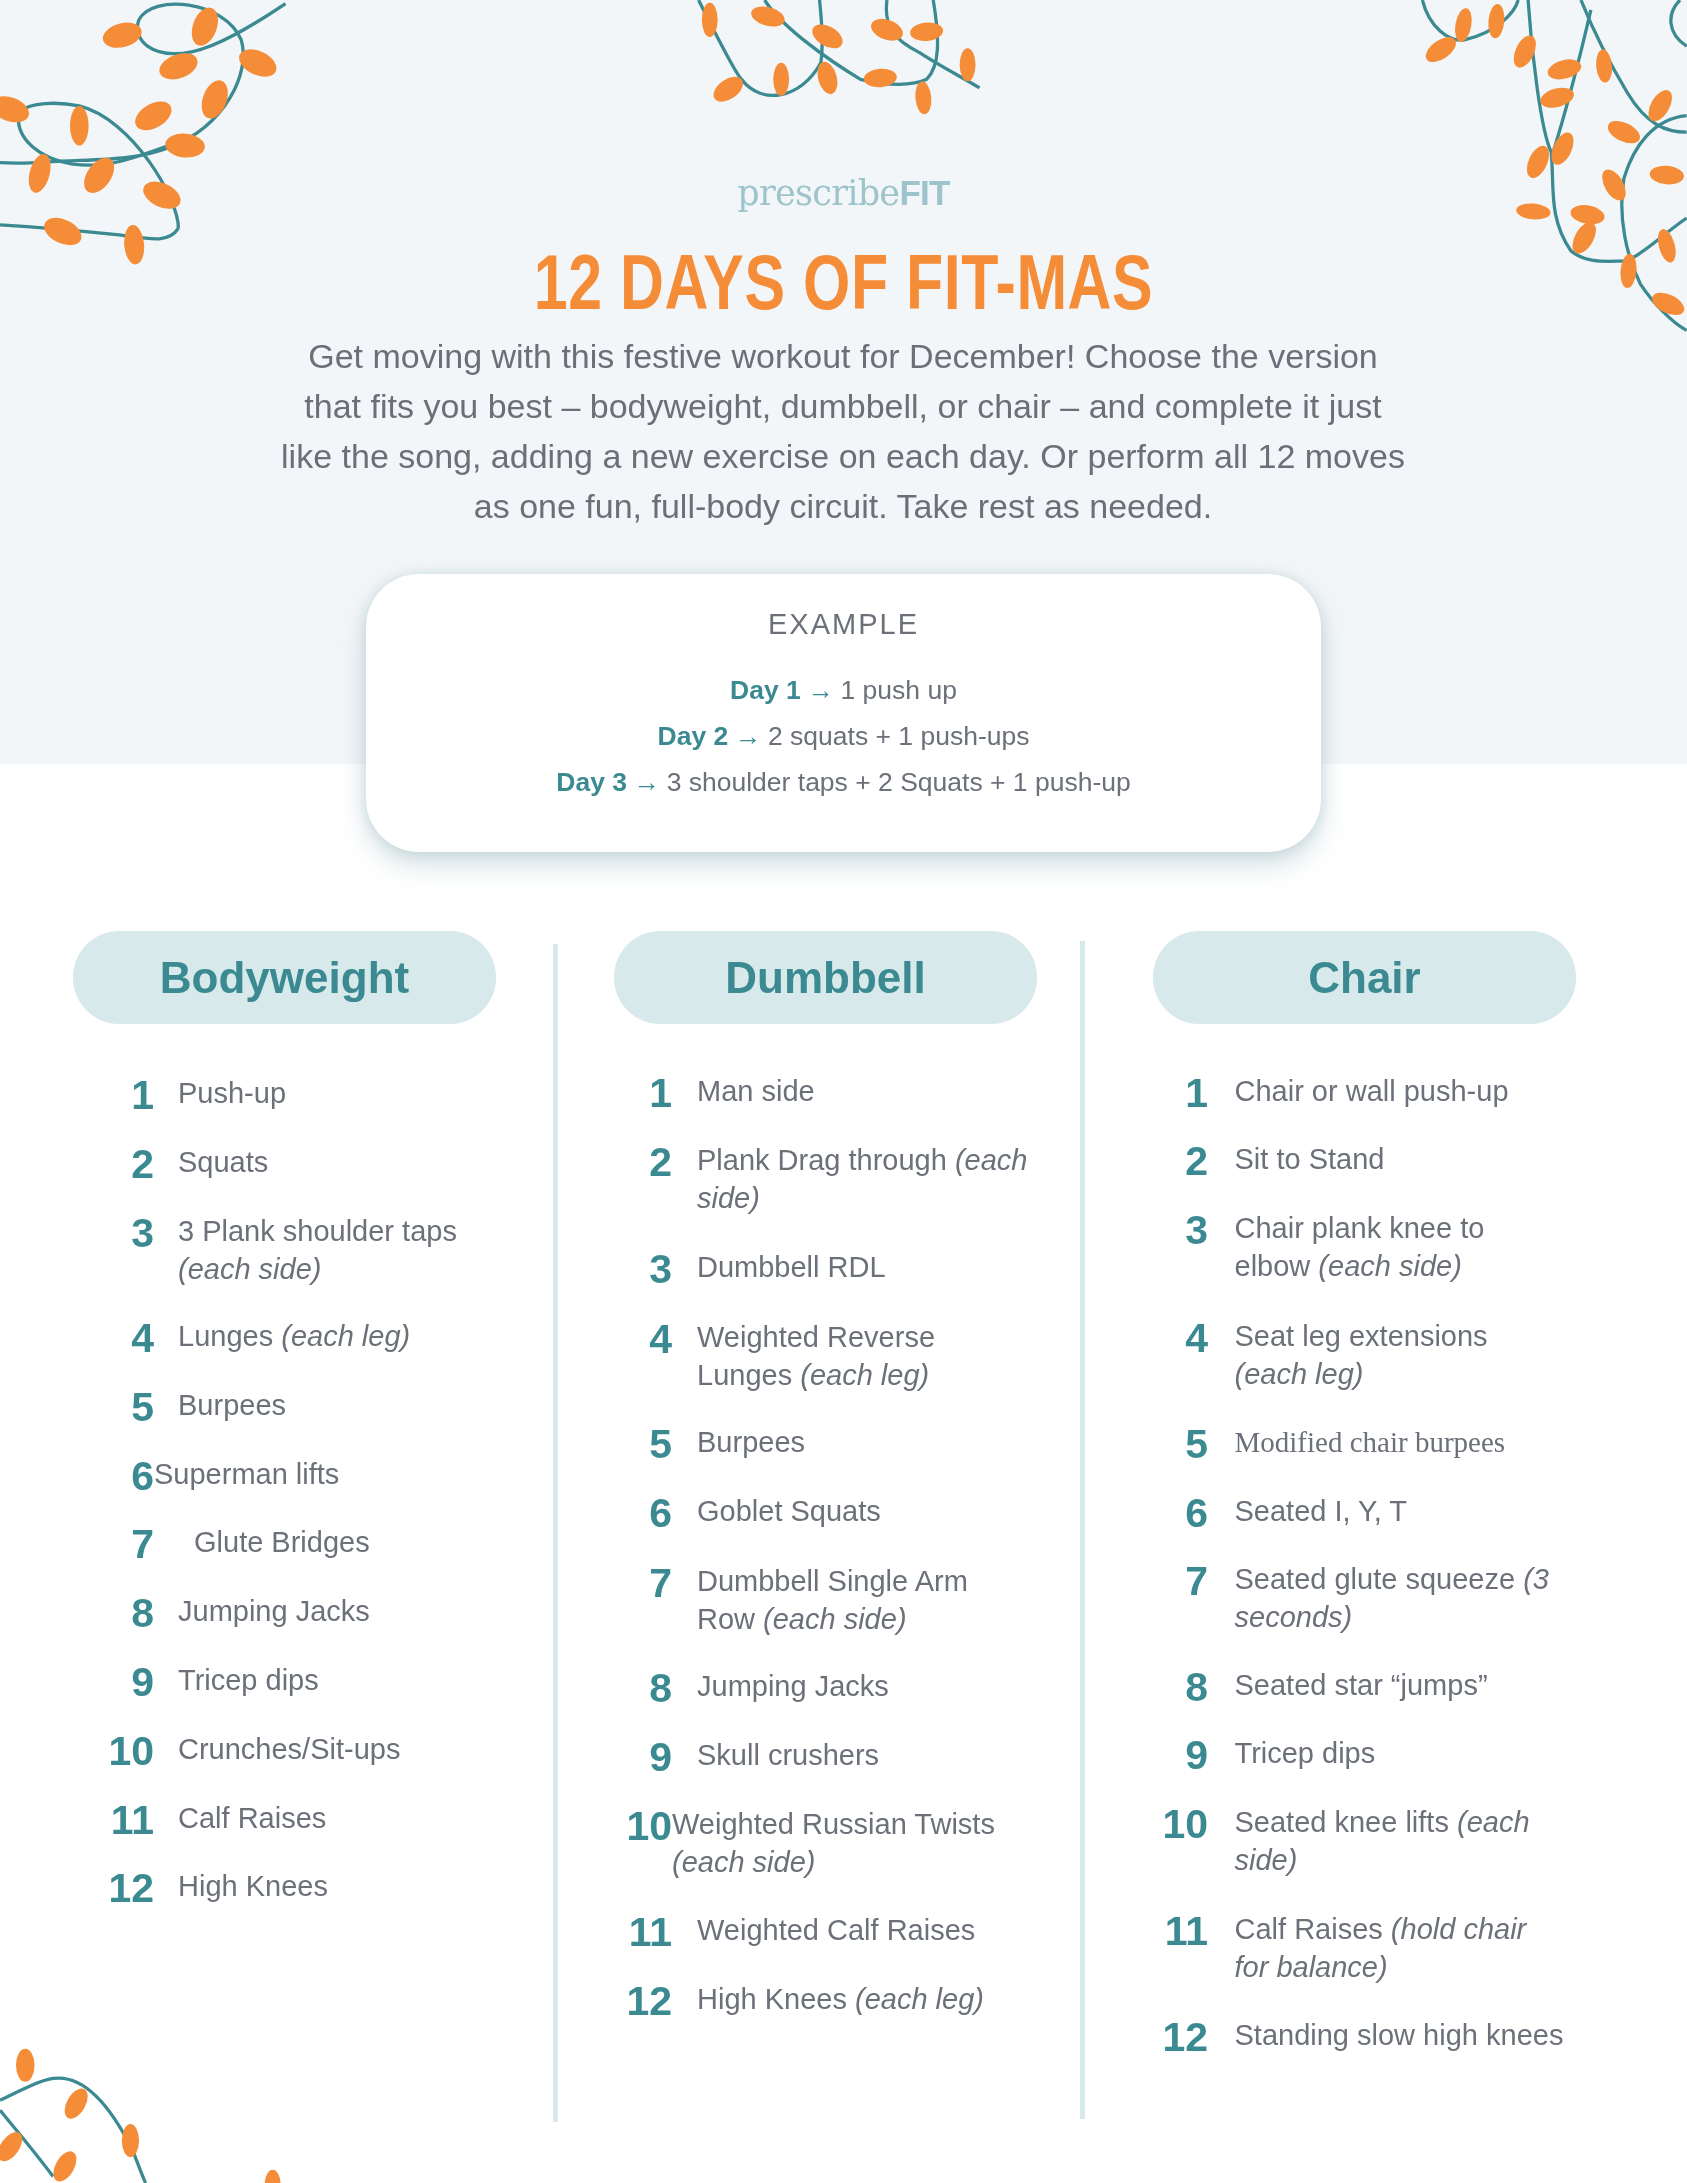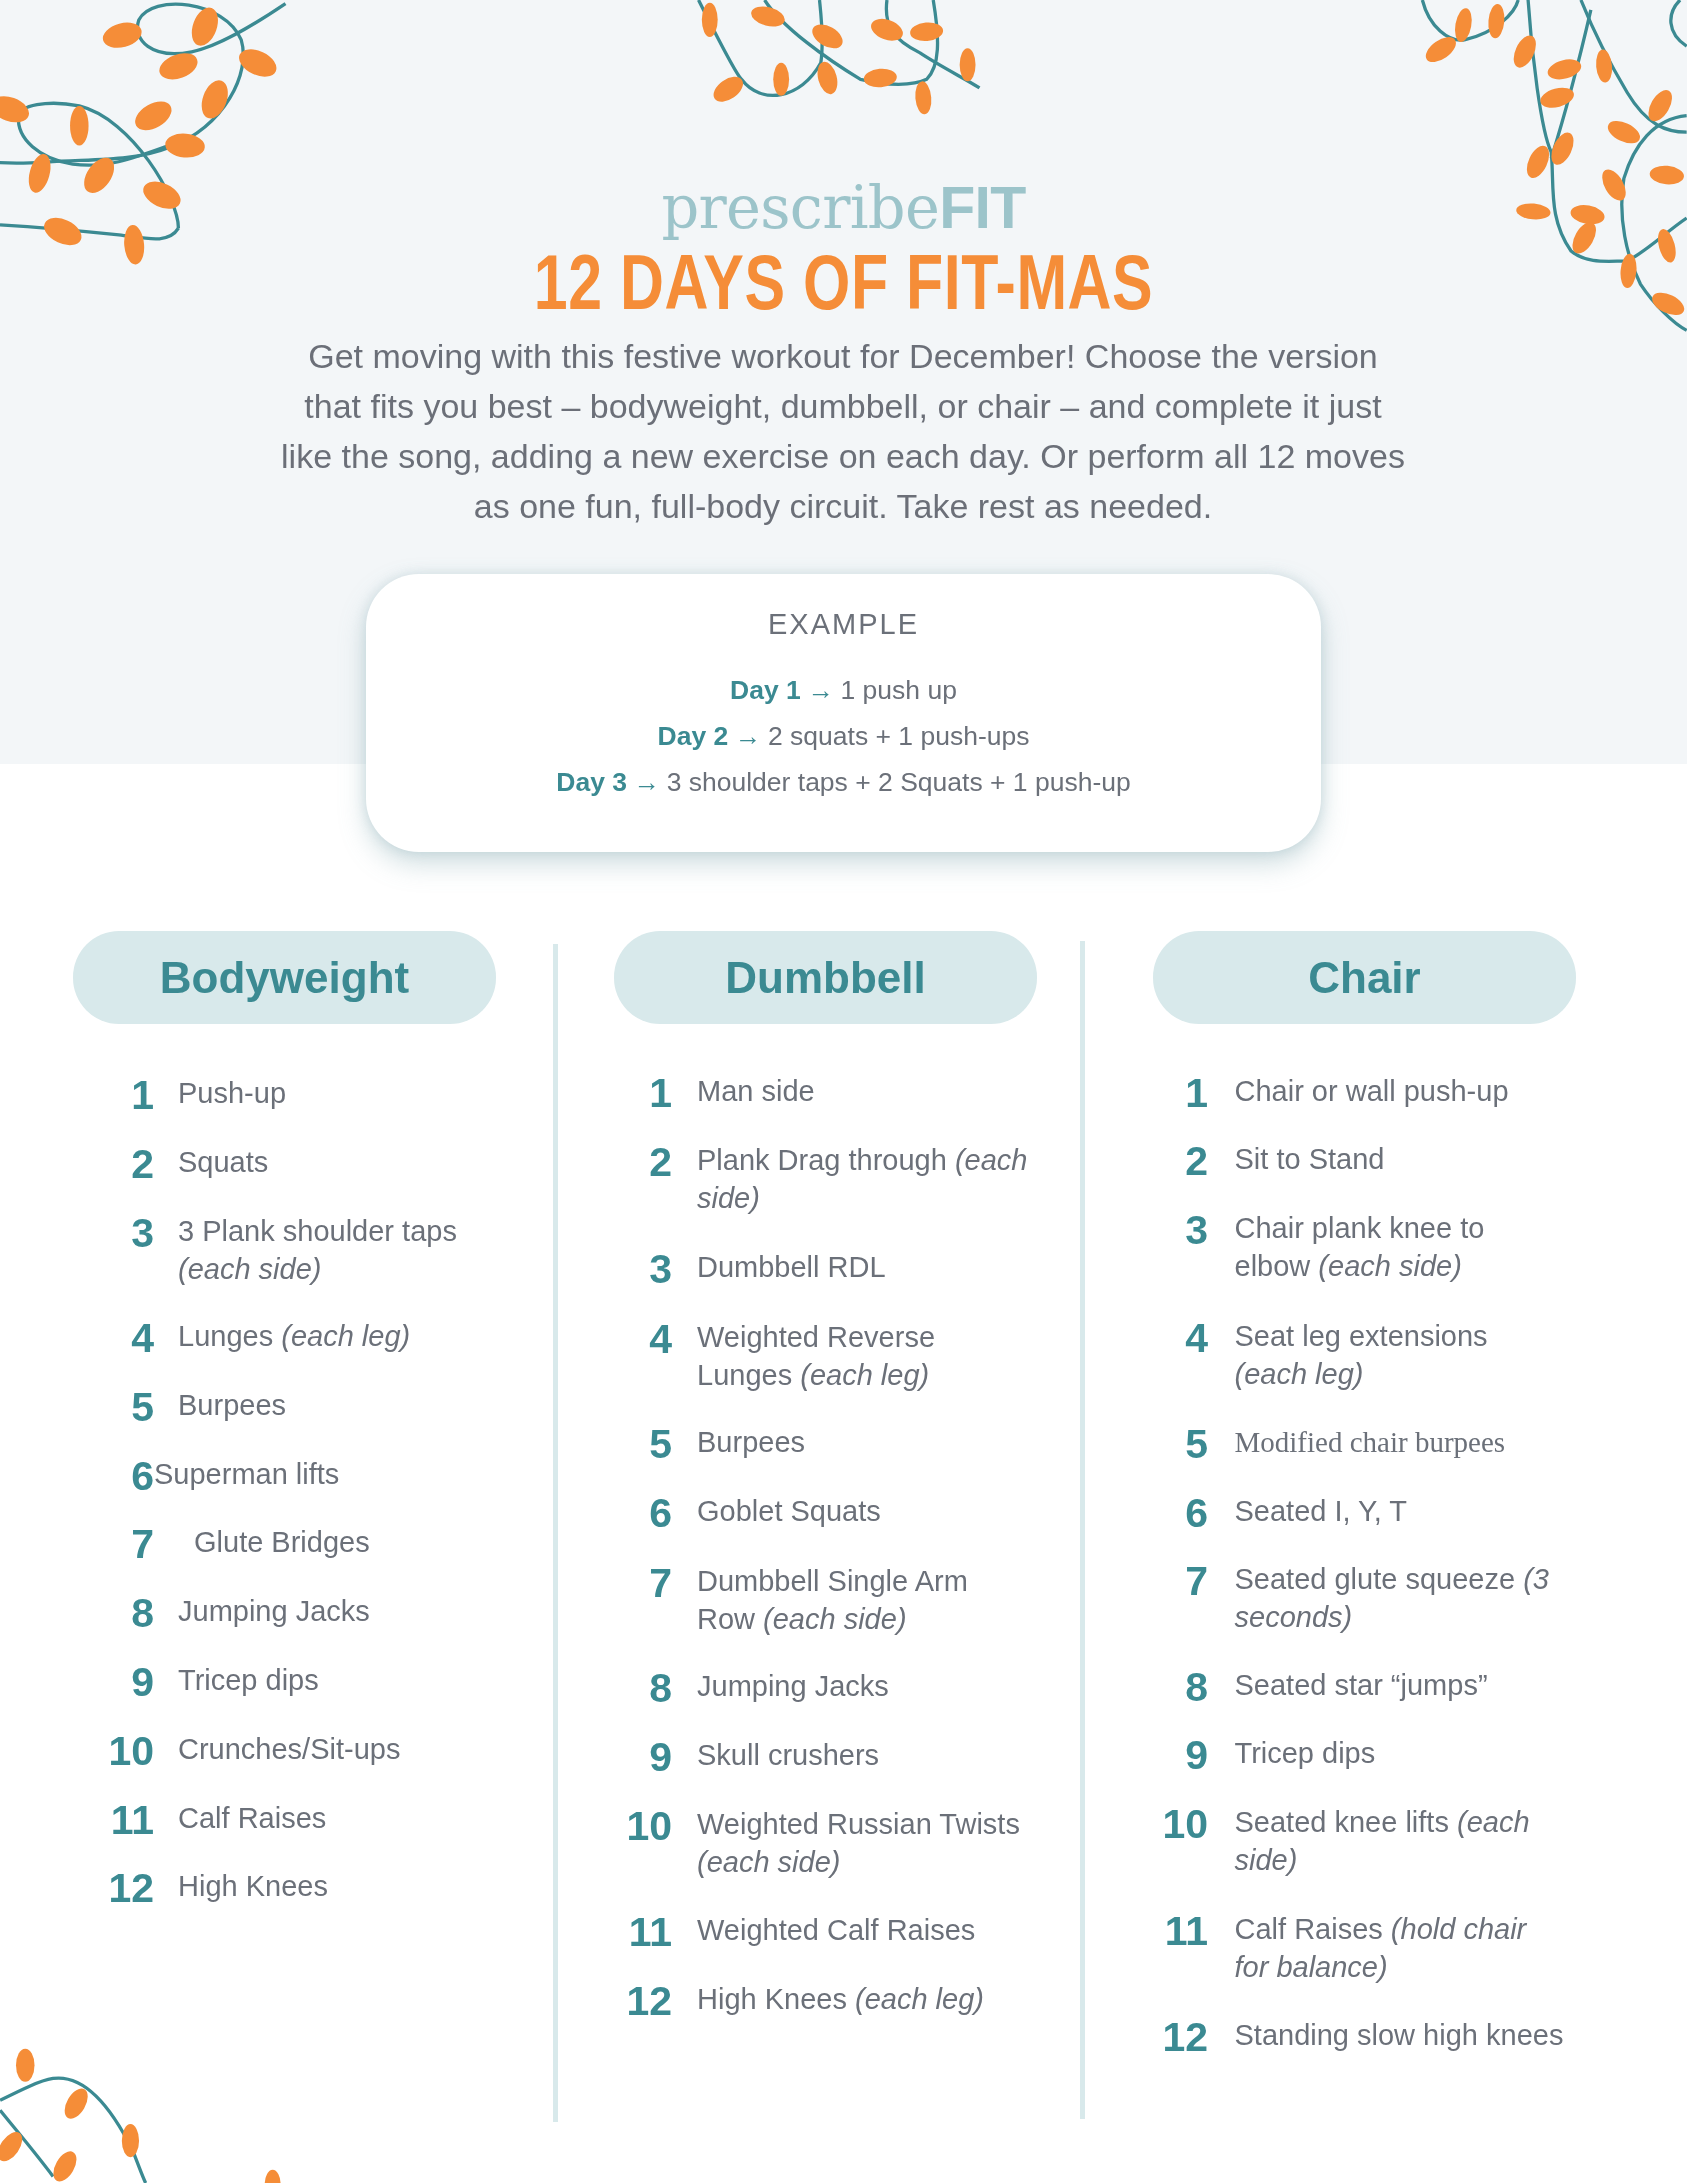--- a/index.html
+++ b/index.html
@@ -11,21 +11,21 @@
     color: #6b7079;
     overflow: hidden;
   }
   .top-band {
     position: absolute; left: 0; top: 0; width: 1687px; height: 764px;
     background: #f3f6f8;
   }
   .deco { position: absolute; pointer-events: none; }
   .logo {
     position: absolute; left: 0; width: 1687px; top: 173px;
-    text-align: center; font-size: 59px; color: #9cc4ca; letter-spacing: -0.7px;
+    text-align: center; font-size: 35px; color: #9cc4ca; letter-spacing: -0.7px;
   }
   .logo .light { font-family: "DejaVu Serif", "Liberation Serif", serif; font-weight: normal; }
   .logo .bold { font-family: "Liberation Sans", sans-serif; font-weight: bold; }
   .title {
     position: absolute; left: 0; width: 1687px; top: 237px;
     text-align: center; font-size: 78px; font-weight: bold; color: #f58d38;
     transform: scaleX(0.78); transform-origin: center; letter-spacing: 0.7px;
   }
   .intro {
     position: absolute; left: 218px; width: 1250px; top: 331px;
@@ -282,21 +282,21 @@
     <div class="item" style="left: 566px; top: 1668px;">
       <div class="num" style="width: 106px;">8</div>
       <div class="txt" style="margin-left: 25px; width: 331px;"><span>Jumping Jacks</span></div>
     </div>
     <div class="item" style="left: 566px; top: 1737px;">
       <div class="num" style="width: 106px;">9</div>
       <div class="txt" style="margin-left: 25px; width: 331px;"><span>Skull crushers</span></div>
     </div>
     <div class="item" style="left: 566px; top: 1806px;">
       <div class="num" style="width: 106px;">10</div>
-      <div class="txt" style="margin-left: 25px; width: 331px;"><span>Weighted Russian Twists</span> <i>(each side)</i></div>
+      <div class="txt" style="width: 331px;"><span>Weighted Russian Twists</span> <i>(each side)</i></div>
     </div>
     <div class="item" style="left: 566px; top: 1912px;">
       <div class="num" style="width: 106px;">11</div>
       <div class="txt" style="margin-left: 25px; width: 331px;"><span>Weighted Calf Raises</span></div>
     </div>
     <div class="item" style="left: 566px; top: 1981px;">
       <div class="num" style="width: 106px;">12</div>
       <div class="txt" style="margin-left: 25px; width: 331px;"><span>High Knees</span> <i>(each leg)</i></div>
     </div>
   </div>

